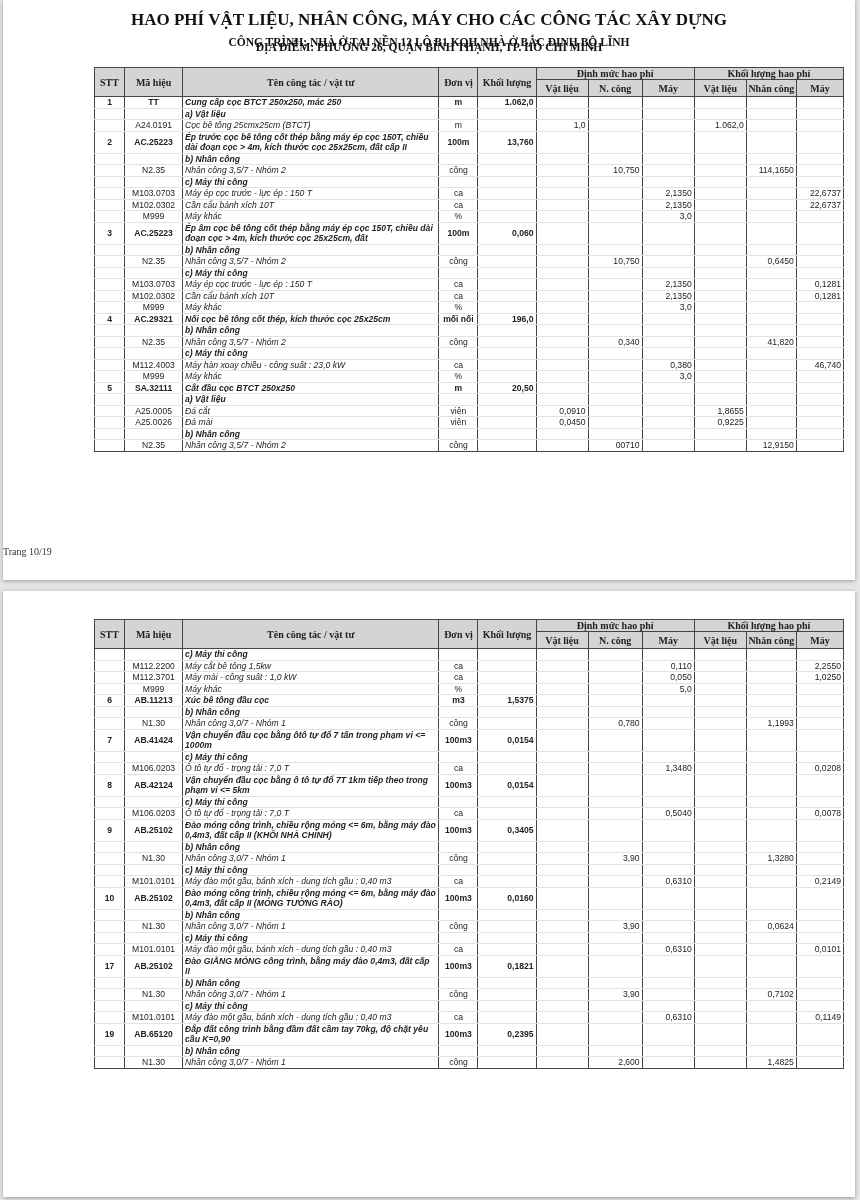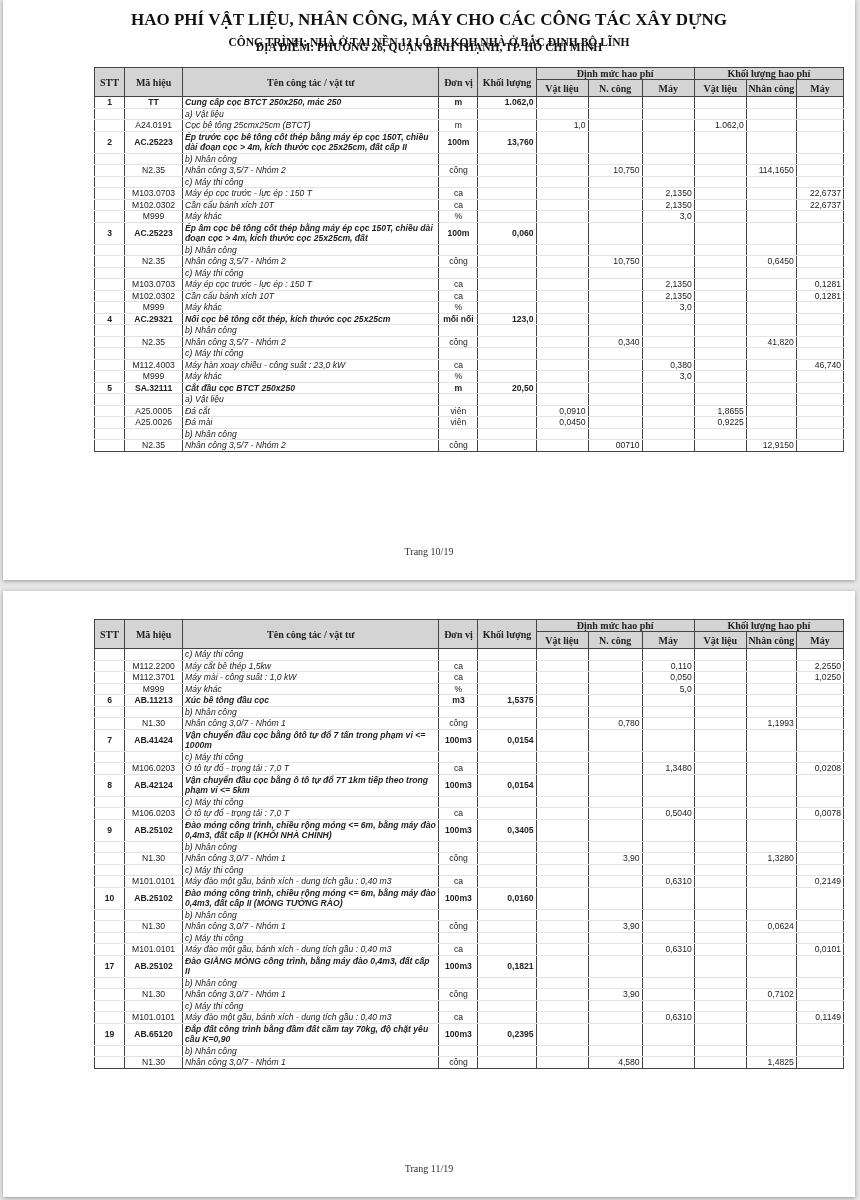--- a/index.html
+++ b/index.html
@@ -13,26 +13,26 @@
   .t3{top:41px;font-size:11.5px;}
   table{position:absolute;left:91px;width:750px;border-collapse:collapse;table-layout:fixed;font-size:8.6px;color:#222;border-radius:7px;}
   #table1{top:67px;}
   #table2{top:28px;}
   th{background:#d4d4d4;font-family:"Liberation Serif",serif;font-weight:bold;font-size:10px;border:1px solid #444;padding:0;line-height:11px;overflow:hidden;}
   th.h2{height:16px;}
   th.h1{height:14px;}
   td{border-left:1px solid #444;border-right:1px solid #444;border-bottom:1px solid #e2e2e2;padding:0 2px;height:10.5px;line-height:10.5px;overflow:hidden;white-space:nowrap;}
   td.name{white-space:normal;font-style:italic;}
   tr.work td{font-weight:bold;}
-  tr.sec td.name{font-weight:normal;font-style:italic;}
+  tr.sec td.name{font-weight:bold;font-style:italic;}
   td.c{text-align:center;}
   td.r{text-align:right;}
   tbody tr:last-child td{border-bottom:1px solid #444;}
   td.stt{font-weight:bold;text-align:center;}
-  .footer{position:absolute;width:852px;text-align:center;font-family:"Liberation Serif",serif;font-size:10px;color:#333;}
+  .footer{position:absolute;width:852px;text-align:left;font-family:"Liberation Serif",serif;font-size:10px;color:#333;}
   #footer1{top:546px;}
   #footer2{top:572px;}
 </style>
 </head>
 <body>
 
 <div class="page" id="page1">
   <div class="title t1">HAO PHÍ VẬT LIỆU, NHÂN CÔNG, MÁY CHO CÁC CÔNG TÁC XÂY DỰNG</div>
   <div class="title t2">CÔNG TRÌNH: NHÀ Ở TẠI NỀN 12 LÔ B1 KQH NHÀ Ở BẮC ĐINH BỘ LĨNH</div>
   <div class="title t3">ĐỊA ĐIỂM: PHƯỜNG 26, QUẬN BÌNH THẠNH, TP. HỒ CHÍ MINH</div>
@@ -289,21 +289,21 @@
           <td class="r">3,0</td>
           <td class="r"></td>
           <td class="r"></td>
           <td class="r"></td>
         </tr>
         <tr class="work">
           <td class="stt">4</td>
           <td class="c">AC.29321</td>
           <td class="name">Nối cọc bê tông cốt thép, kích thước cọc 25x25cm</td>
           <td class="c">mối nối</td>
-          <td class="r">123,0</td>
+          <td class="r">196,0</td>
           <td class="r"></td>
           <td class="r"></td>
           <td class="r"></td>
           <td class="r"></td>
           <td class="r"></td>
           <td class="r"></td>
         </tr>
         <tr class="sec">
           <td class="stt"></td>
           <td class="c"></td>
@@ -496,21 +496,21 @@
           <td class="r"></td>
           <td class="r"></td>
           <td class="r"></td>
           <td class="r"></td>
           <td class="r"></td>
           <td class="r"></td>
         </tr>
         <tr class="item">
           <td class="stt"></td>
           <td class="c">M112.2200</td>
-          <td class="name">Máy cắt bê thép 1,5kw</td>
+          <td class="name">Máy cắt bê tông 1,5kw</td>
           <td class="c">ca</td>
           <td class="r"></td>
           <td class="r"></td>
           <td class="r"></td>
           <td class="r">0,110</td>
           <td class="r"></td>
           <td class="r"></td>
           <td class="r">2,2550</td>
         </tr>
         <tr class="item">
@@ -877,22 +877,21 @@
           <td class="r"></td>
           <td class="r"></td>
         </tr>
         <tr class="item">
           <td class="stt"></td>
           <td class="c">N1.30</td>
           <td class="name">Nhân công 3,0/7 - Nhóm 1</td>
           <td class="c">công</td>
           <td class="r"></td>
           <td class="r"></td>
-          <td class="r">4,580</td>
+          <td class="r">2,600</td>
           <td class="r"></td>
           <td class="r"></td>
           <td class="r">1,4825</td>
           <td class="r"></td>
         </tr>
       </tbody>
   </table>
-  <div class="footer" id="footer2">Trang 11/19</div>
 </div>
 
 </body></html>

